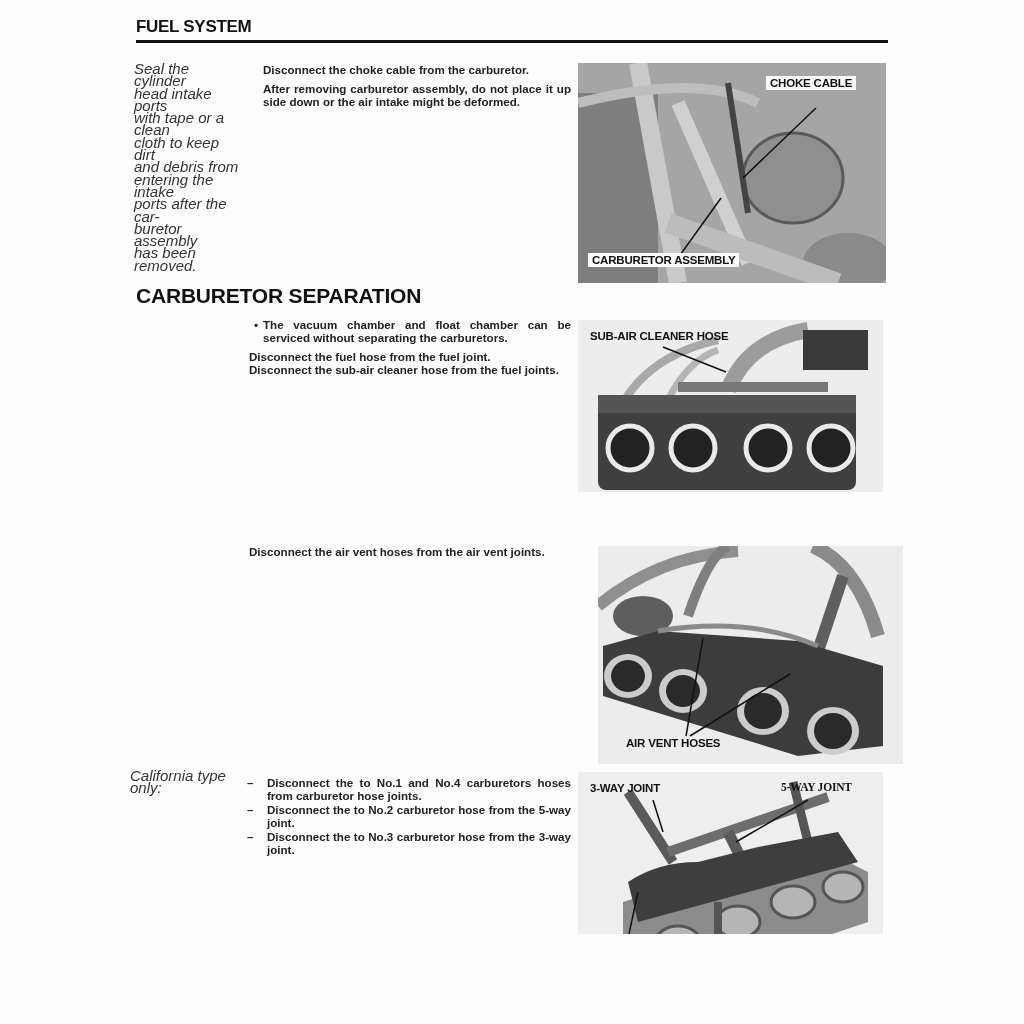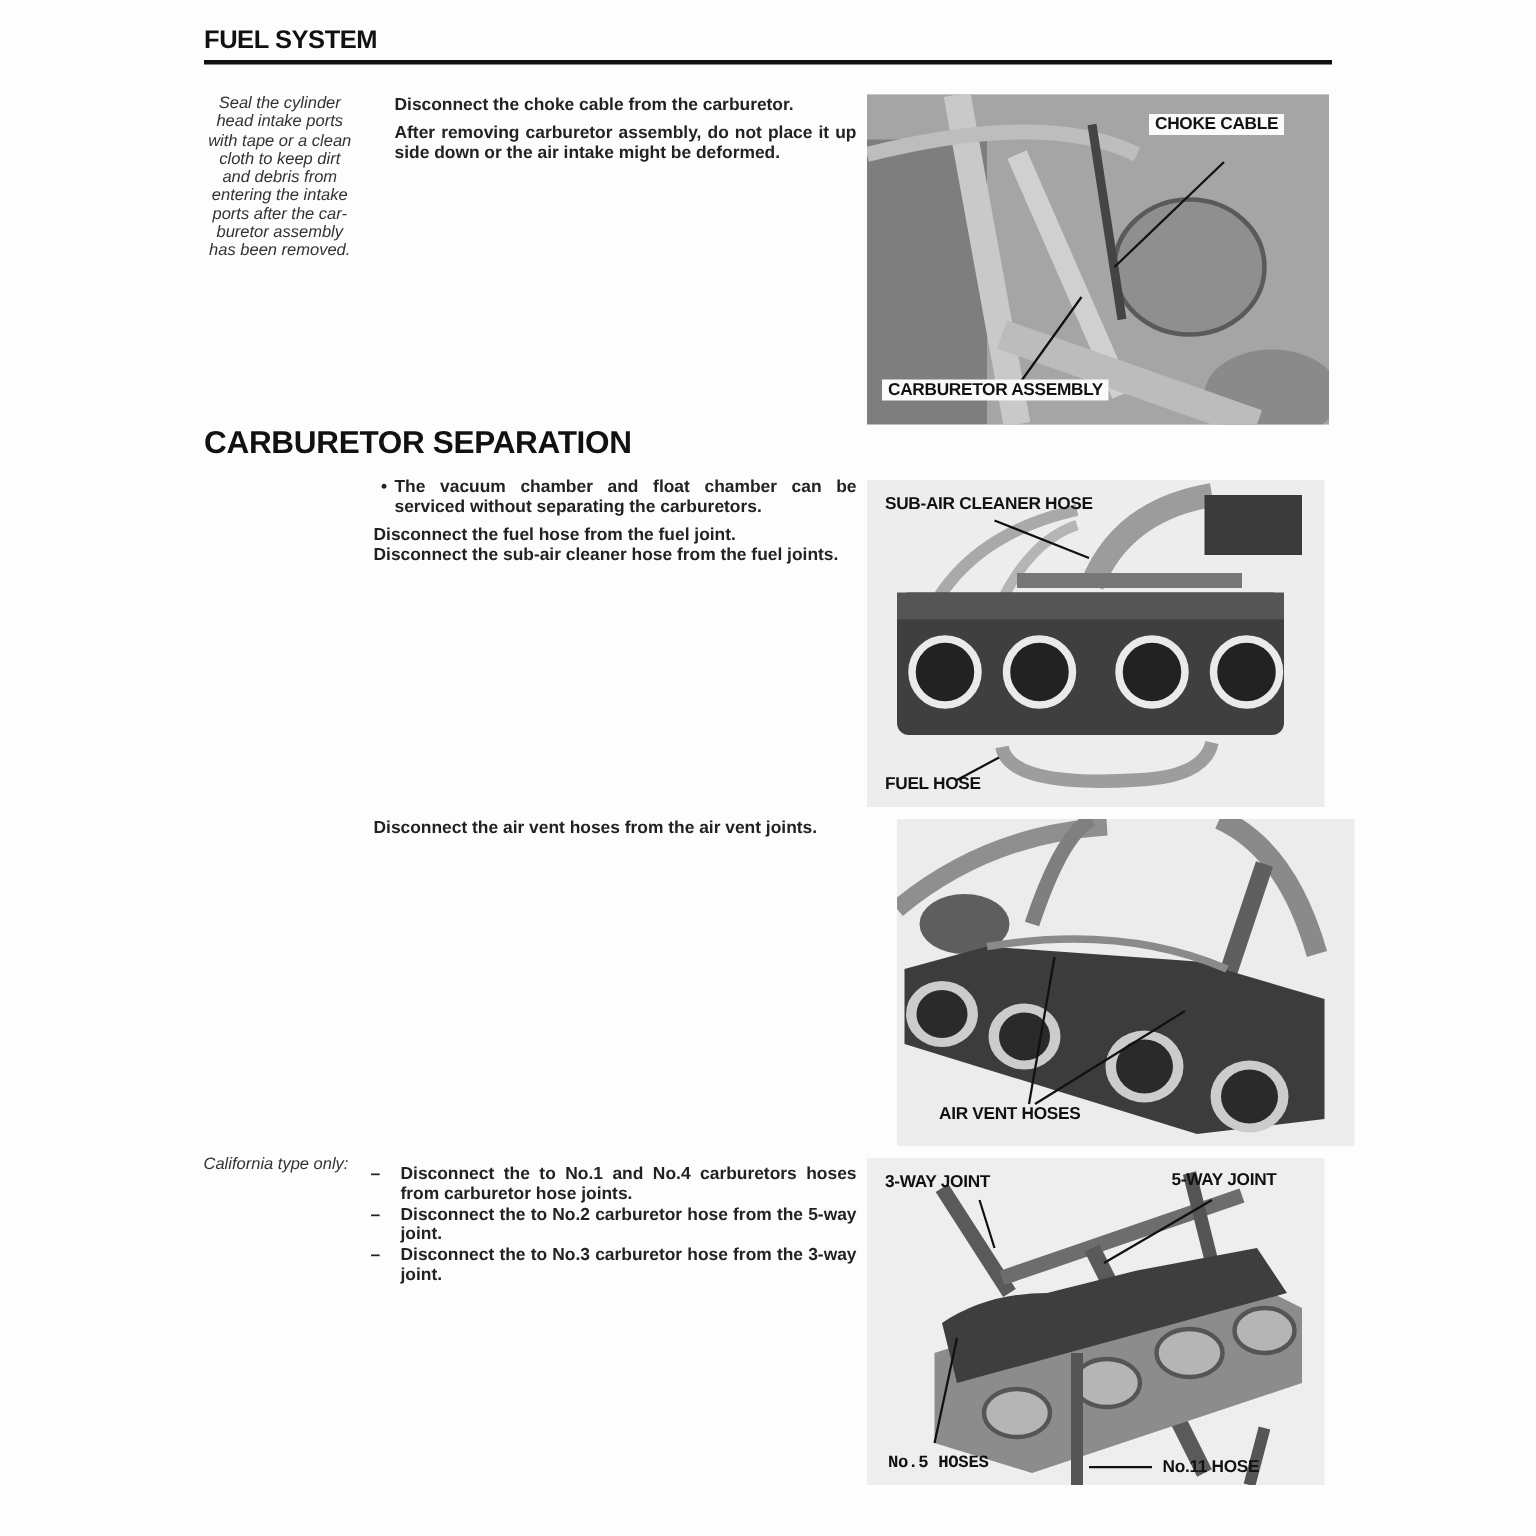--- a/index.html
+++ b/index.html
@@ -8,22 +8,22 @@
       overflow: hidden; font-family: "Liberation Sans", sans-serif; color: #1a1a1a;
     }
     .header-title {
       position: absolute; left: 136px; top: 17px; font-size: 17px; font-weight: bold;
       letter-spacing: -0.3px; color: #111;
     }
     .header-rule {
       position: absolute; left: 136px; top: 40px; width: 752px; height: 3px; background: #111;
     }
     .side-note {
-      position: absolute; font-style: italic; font-size: 11px; line-height: 12.3px;
-      color: #333; text-align: center; width: 105px;
+      position: absolute; font-style: italic; font-size: 15px; line-height: 12.3px;
+      color: #333; text-align: left; width: 105px;
     }
     .body-text {
       position: absolute; font-size: 11.6px; line-height: 13px; font-weight: bold;
       color: #222; text-align: justify;
     }
     .body-text p { margin: 0 0 6px 14px; }
     .section-title {
       position: absolute; left: 136px; top: 284px; font-size: 21px; font-weight: bold;
       letter-spacing: -0.2px; color: #111;
     }
@@ -89,21 +89,21 @@
 
 <div class="body-text" style="left:249px; top:318px; width:322px;">
   <div class="bullet-row">
     <span class="mark">•</span>
     <span>The vacuum chamber and float chamber can be serviced without separating the carburetors.</span>
   </div>
   <div>Disconnect the fuel hose from the fuel joint.</div>
   <div>Disconnect the sub-air cleaner hose from the fuel joints.</div>
 </div>
 
-<div class="photo" style="left:578px; top:320px; width:305px; height:218px; background:#ececec;">
+<div class="photo" style="left:578px; top:320px; width:305px; height:172px; background:#ececec;">
   <svg width="305" height="218">
     <rect width="305" height="218" fill="#ededed"></rect>
     <path d="M30 120 Q50 40 140 20" stroke="#a9a9a9" stroke-width="8" fill="none"></path>
     <path d="M90 80 Q110 40 140 30" stroke="#b5b5b5" stroke-width="7" fill="none"></path>
     <path d="M150 70 Q170 20 230 10" stroke="#9c9c9c" stroke-width="16" fill="none"></path>
     <rect x="225" y="10" width="65" height="40" fill="#3a3a3a"></rect>
     <rect x="20" y="75" width="258" height="95" rx="8" fill="#3f3f3f"></rect>
     <rect x="20" y="75" width="258" height="18" fill="#555"></rect>
     <rect x="100" y="62" width="150" height="10" fill="#777"></rect>
     <circle cx="52" cy="128" r="22" fill="#222" stroke="#eaeaea" stroke-width="5"></circle>
@@ -158,37 +158,37 @@
       <span class="mark">–</span>
       <span class="txt">Disconnect the to No.2 carburetor hose from the 5-way joint.</span>
     </div>
     <div class="dash-row">
       <span class="mark">–</span>
       <span class="txt">Disconnect the to No.3 carburetor hose from the 3-way joint.</span>
     </div>
   </div>
 </div>
 
-<div class="photo" style="left:578px; top:772px; width:305px; height:218px; background:#eeeeee;">
+<div class="photo" style="left:578px; top:772px; width:305px; height:162px; background:#eeeeee;">
   <svg width="305" height="218">
     <rect width="305" height="218" fill="#eeeeee"></rect>
     <path d="M50 20 L95 90" stroke="#5a5a5a" stroke-width="10"></path>
     <path d="M90 80 L250 25" stroke="#6d6d6d" stroke-width="10"></path>
     <path d="M150 60 L225 210" stroke="#5a5a5a" stroke-width="11"></path>
     <path d="M215 10 L230 70" stroke="#555" stroke-width="9"></path>
     <path d="M45 130 L230 70 L290 100 L290 150 L110 210 L45 190 Z" fill="#8c8c8c"></path>
     <path d="M50 110 Q80 90 120 90 L180 75 L260 60 L280 90 L60 150 Z" fill="#3e3e3e"></path>
     <ellipse cx="100" cy="170" rx="22" ry="16" fill="#b5b5b5" stroke="#555" stroke-width="3"></ellipse>
     <ellipse cx="160" cy="150" rx="22" ry="16" fill="#b5b5b5" stroke="#555" stroke-width="3"></ellipse>
     <ellipse cx="215" cy="130" rx="22" ry="16" fill="#b5b5b5" stroke="#555" stroke-width="3"></ellipse>
     <ellipse cx="265" cy="115" rx="20" ry="15" fill="#b5b5b5" stroke="#555" stroke-width="3"></ellipse>
     <path d="M140 130 L140 218" stroke="#555" stroke-width="8"></path>
     <path d="M265 180 L255 218" stroke="#555" stroke-width="8"></path>
     <path d="M75 28 L85 60" stroke="#111" stroke-width="1.5"></path>
     <path d="M230 28 L158 70" stroke="#111" stroke-width="1.5"></path>
     <path d="M60 120 L45 190" stroke="#111" stroke-width="1.5"></path>
     <path d="M190 206 L148 206" stroke="#111" stroke-width="1.5"></path>
   </svg>
   <div class="callout plain" style="left:8px; top:9px;">3-WAY JOINT</div>
-  <div class="callout plain" style="left:199px; top:8px;">5-WAY JOINT</div>
+  <div class="callout plain" style="left:199px; top:8px;font-family:Liberation Serif, serif;">5-WAY JOINT</div>
   <div class="callout plain" style="left:10px; top:196px;font-family:Liberation Mono, monospace;">No.5 HOSES</div>
   <div class="callout plain" style="left:193px; top:199px;">No.11 HOSE</div>
 </div>
 
 </body></html>

